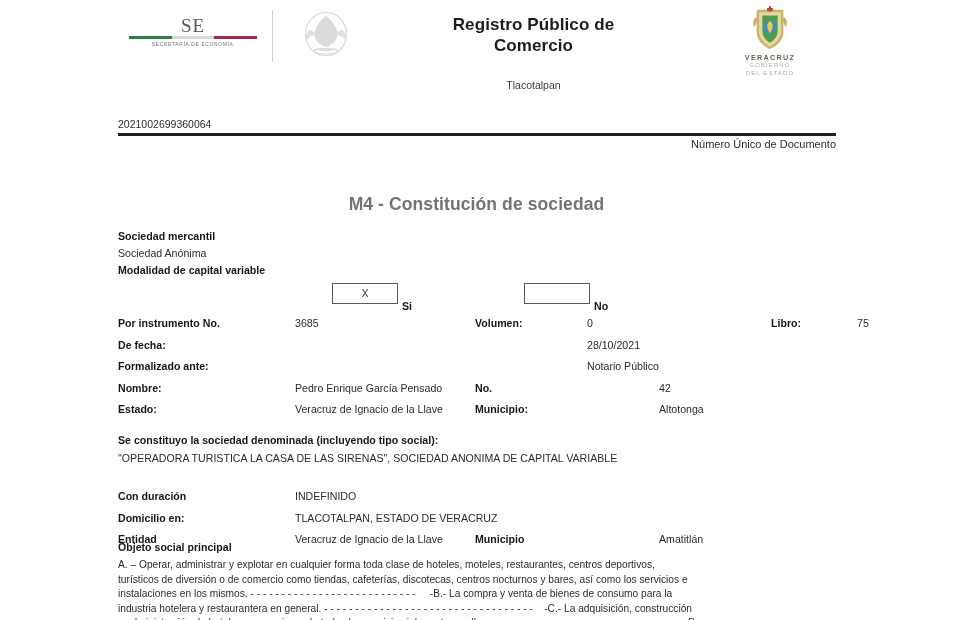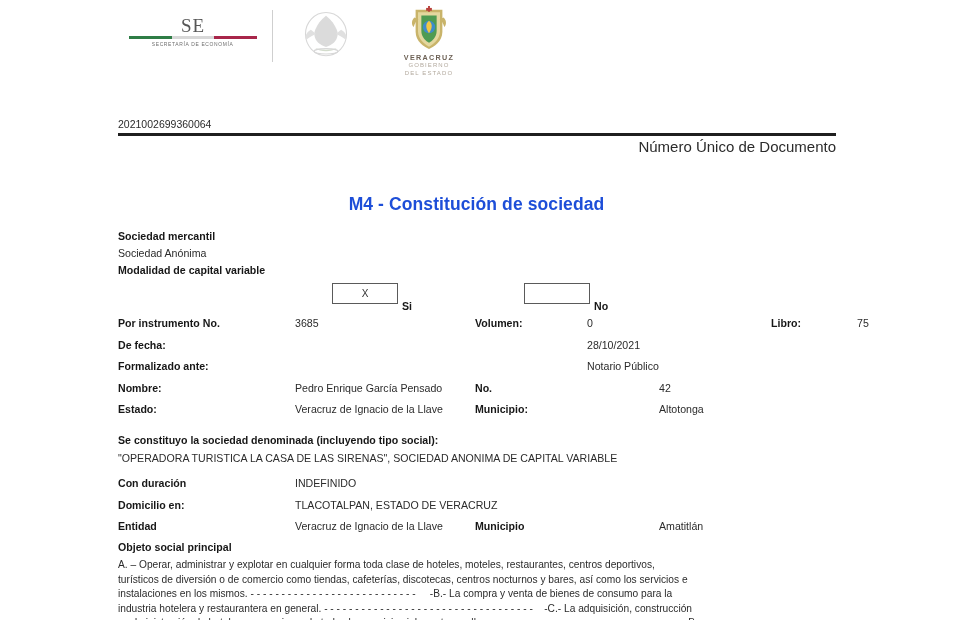--- a/index.html
+++ b/index.html
@@ -140,34 +140,34 @@
     top: 132px;
     width: 718px;
     height: 3px;
     background: #1f1f1f;
     border-top: 1px solid #ffffff;
   }
   .bar-caption {
     position: absolute;
     right: 117px;
     top: 138px;
-    font-size: 15px;
+    font-size: 11px;
     color: #2b2b2b;
   }
 
   
   .form-title {
     position: absolute;
     left: 0;
     top: 194px;
     width: 953px;
     text-align: center;
     font-size: 17.5px;
     font-weight: bold;
-    color: #1d4ed8;
+    color: #737373;
     letter-spacing: .1px;
   }
 
   .content {
     position: absolute;
     left: 118px;
     top: 228px;
     width: 730px;
     font-size: 10.6px;
     line-height: 1;
@@ -230,21 +230,21 @@
   .sec {
     position: absolute;
     left: 118px;
     width: 730px;
     font-size: 10.6px;
     color: #2b2b2b;
   }
   .sec-head { font-weight: bold; color: #171717; }
   .sec-val { margin-top: 6px; }
 
-  .rows2 { position: absolute; left: 118px; top: 477px; width: 730px; }
+  .rows2 { position: absolute; left: 118px; top: 490px; width: 730px; }
 
   .objeto-head {
     position: absolute;
     left: 118px;
     top: 541px;
     font-size: 10.6px;
     font-weight: bold;
     color: #171717;
   }
   .objeto-body {
@@ -281,20 +281,27 @@
       <svg class="eagle" viewBox="0 0 100 100">
         <ellipse cx="50" cy="52" rx="38" ry="40" fill="none" stroke="#7d7d7d" stroke-width="2"></ellipse>
         <path d="M50 18 C40 26 34 34 30 44 C26 54 30 64 38 70 C44 74 50 76 50 76 C50 76 56 74 62 70 C70 64 74 54 70 44 C66 34 60 26 50 18 Z" fill="#8a8a8a"></path>
         <path d="M22 44 C14 48 10 56 14 62 C20 58 26 54 32 52 Z" fill="#9a9a9a"></path>
         <path d="M78 44 C86 48 90 56 86 62 C80 58 74 54 68 52 Z" fill="#9a9a9a"></path>
         <path d="M30 78 C40 86 60 86 70 78 C60 82 40 82 30 78 Z" fill="#6f8f5a"></path>
         <ellipse cx="50" cy="84" rx="22" ry="5" fill="none" stroke="#7d7d7d" stroke-width="2"></ellipse>
       </svg>
     </div>
 
+    <div class="title-block">
+      <div class="doc-title">
+        <span>Registro Público de</span><br>
+        <span>Comercio</span>
+      </div>
+      <div class="doc-place">Tlacotalpan</div>
+    </div>
 
     <div class="logo-ver">
       <svg class="shield" viewBox="0 0 80 92">
         <path d="M12 8 L68 8 L68 54 C68 74 50 86 40 90 C30 86 12 74 12 54 Z" fill="#c9b46a"></path>
         <path d="M17 13 L63 13 L63 53 C63 70 48 81 40 85 C32 81 17 70 17 53 Z" fill="#e4d79f"></path>
         <path d="M24 20 L56 20 L56 52 C56 66 46 74 40 77 C34 74 24 66 24 52 Z" fill="#4f9b52"></path>
         <circle cx="40" cy="44" r="13" fill="#3e8ccb"></circle>
         <path d="M40 31 C46 36 49 44 40 57 C31 44 34 36 40 31 Z" fill="#f2c744"></path>
         <path d="M34 4 L46 4 L46 10 L34 10 Z" fill="#b9413c"></path>
         <path d="M38 0 L42 0 L42 12 L38 12 Z" fill="#b9413c"></path>

